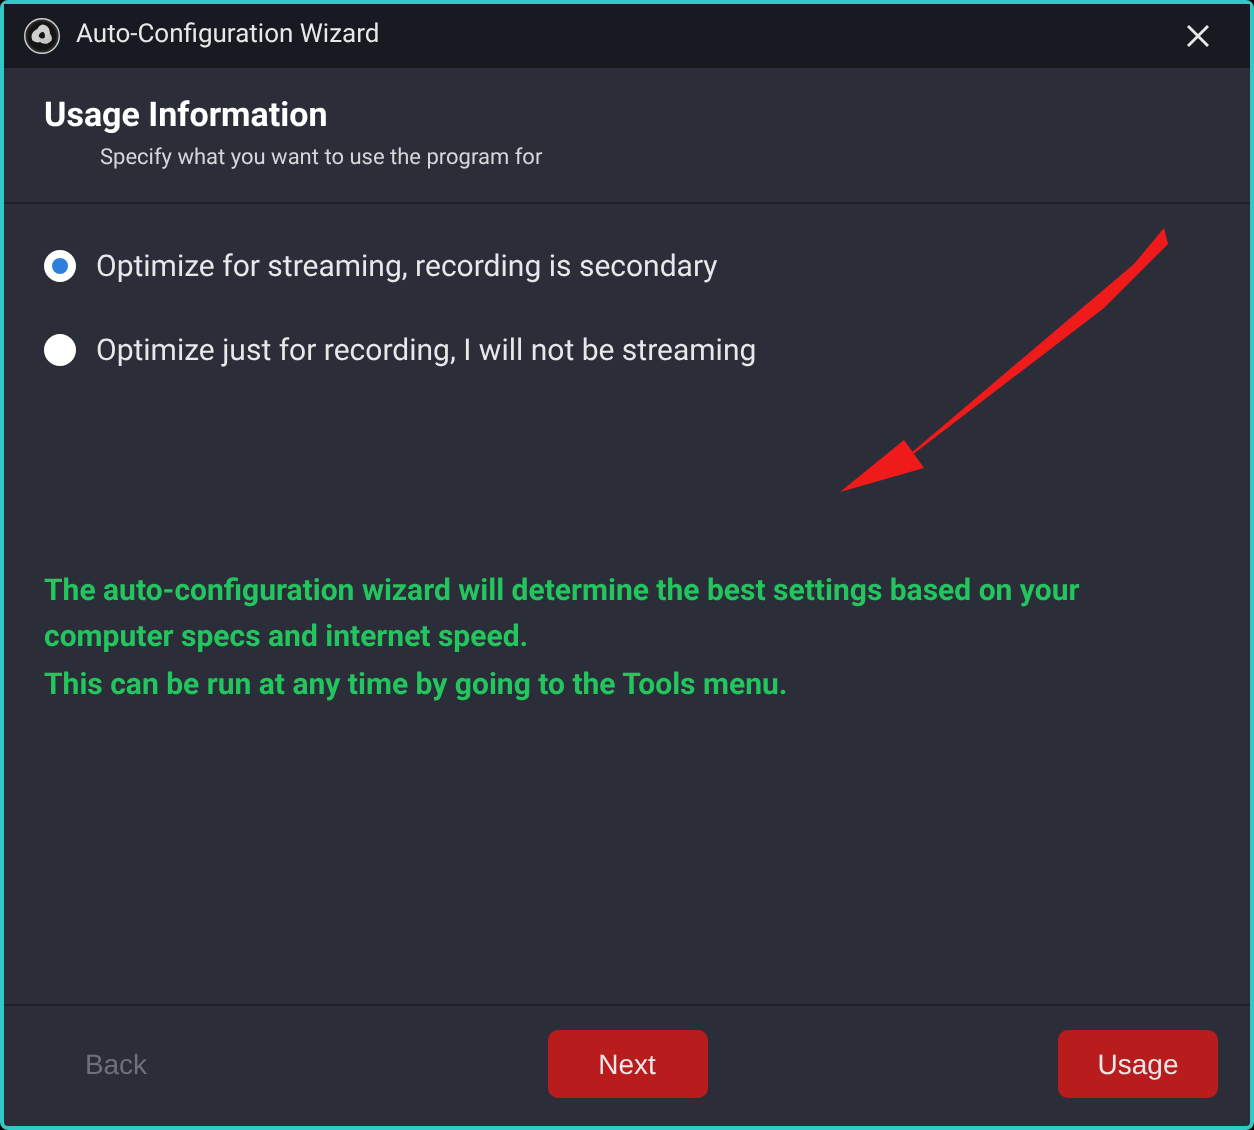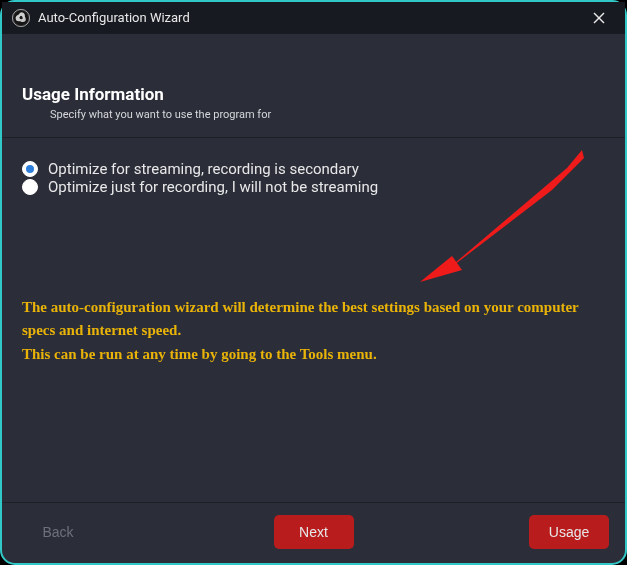--- a/index.html
+++ b/index.html
@@ -12,21 +12,21 @@
       height: 565px;
       background: #000;
       font-family: -apple-system, BlinkMacSystemFont, "Segoe UI", Roboto, Arial, sans-serif;
       overflow: hidden;
     }
     .window {
       width: 627px;
       height: 565px;
       background: #2b2e38;
       border: 2px solid #33c8c8;
-      border-radius: 15px;
+      border-radius: 4px;
       display: flex;
       flex-direction: column;
       position: relative;
     }
     .titlebar {
       height: 32px;
       background: #181a21;
       display: flex;
       align-items: center;
       padding: 0 6px 0 10px;
@@ -48,21 +48,20 @@
       height: 28px;
       display: flex;
       align-items: center;
       justify-content: center;
       color: #e8e8e8;
       cursor: pointer;
     }
     .header {
       padding: 14px 20px 16px 20px;
       border-bottom: 1px solid #1e2028;
-      margin-top: 36px;
     }
     .header .heading {
       color: #fff;
       font-size: 17px;
       font-weight: 700;
       margin-bottom: 4px;
     }
     .header .subheading {
       color: #d5d7db;
       font-size: 11px;
@@ -70,21 +69,21 @@
     }
     .body {
       flex: 1;
       padding: 22px 20px 10px 20px;
       color: #fff;
       position: relative;
     }
     .radio-group {
       display: flex;
       flex-direction: column;
-      gap: 0;
+      gap: 24px;
       margin-bottom: 100px;
     }
     .radio-item {
       display: flex;
       align-items: center;
       gap: 10px;
       cursor: pointer;
       font-size: 15px;
       color: #e8e8ea;
     }
@@ -104,25 +103,24 @@
       content: "";
       position: absolute;
       top: 3px;
       left: 3px;
       width: 8px;
       height: 8px;
       border-radius: 50%;
       background: #2e7fdb;
     }
     .info {
-      color: #eab308;
+      color: #22c55e;
       font-size: 15px;
       font-weight: 700;
       line-height: 1.5;
-      font-family: Liberation Serif, serif;
     }
     .info p + p {
       margin-top: 2px;
     }
     .footer {
       padding: 12px 16px 14px 16px;
       display: flex;
       justify-content: space-between;
       gap: 8px;
       border-top: 1px solid #1e2028;

